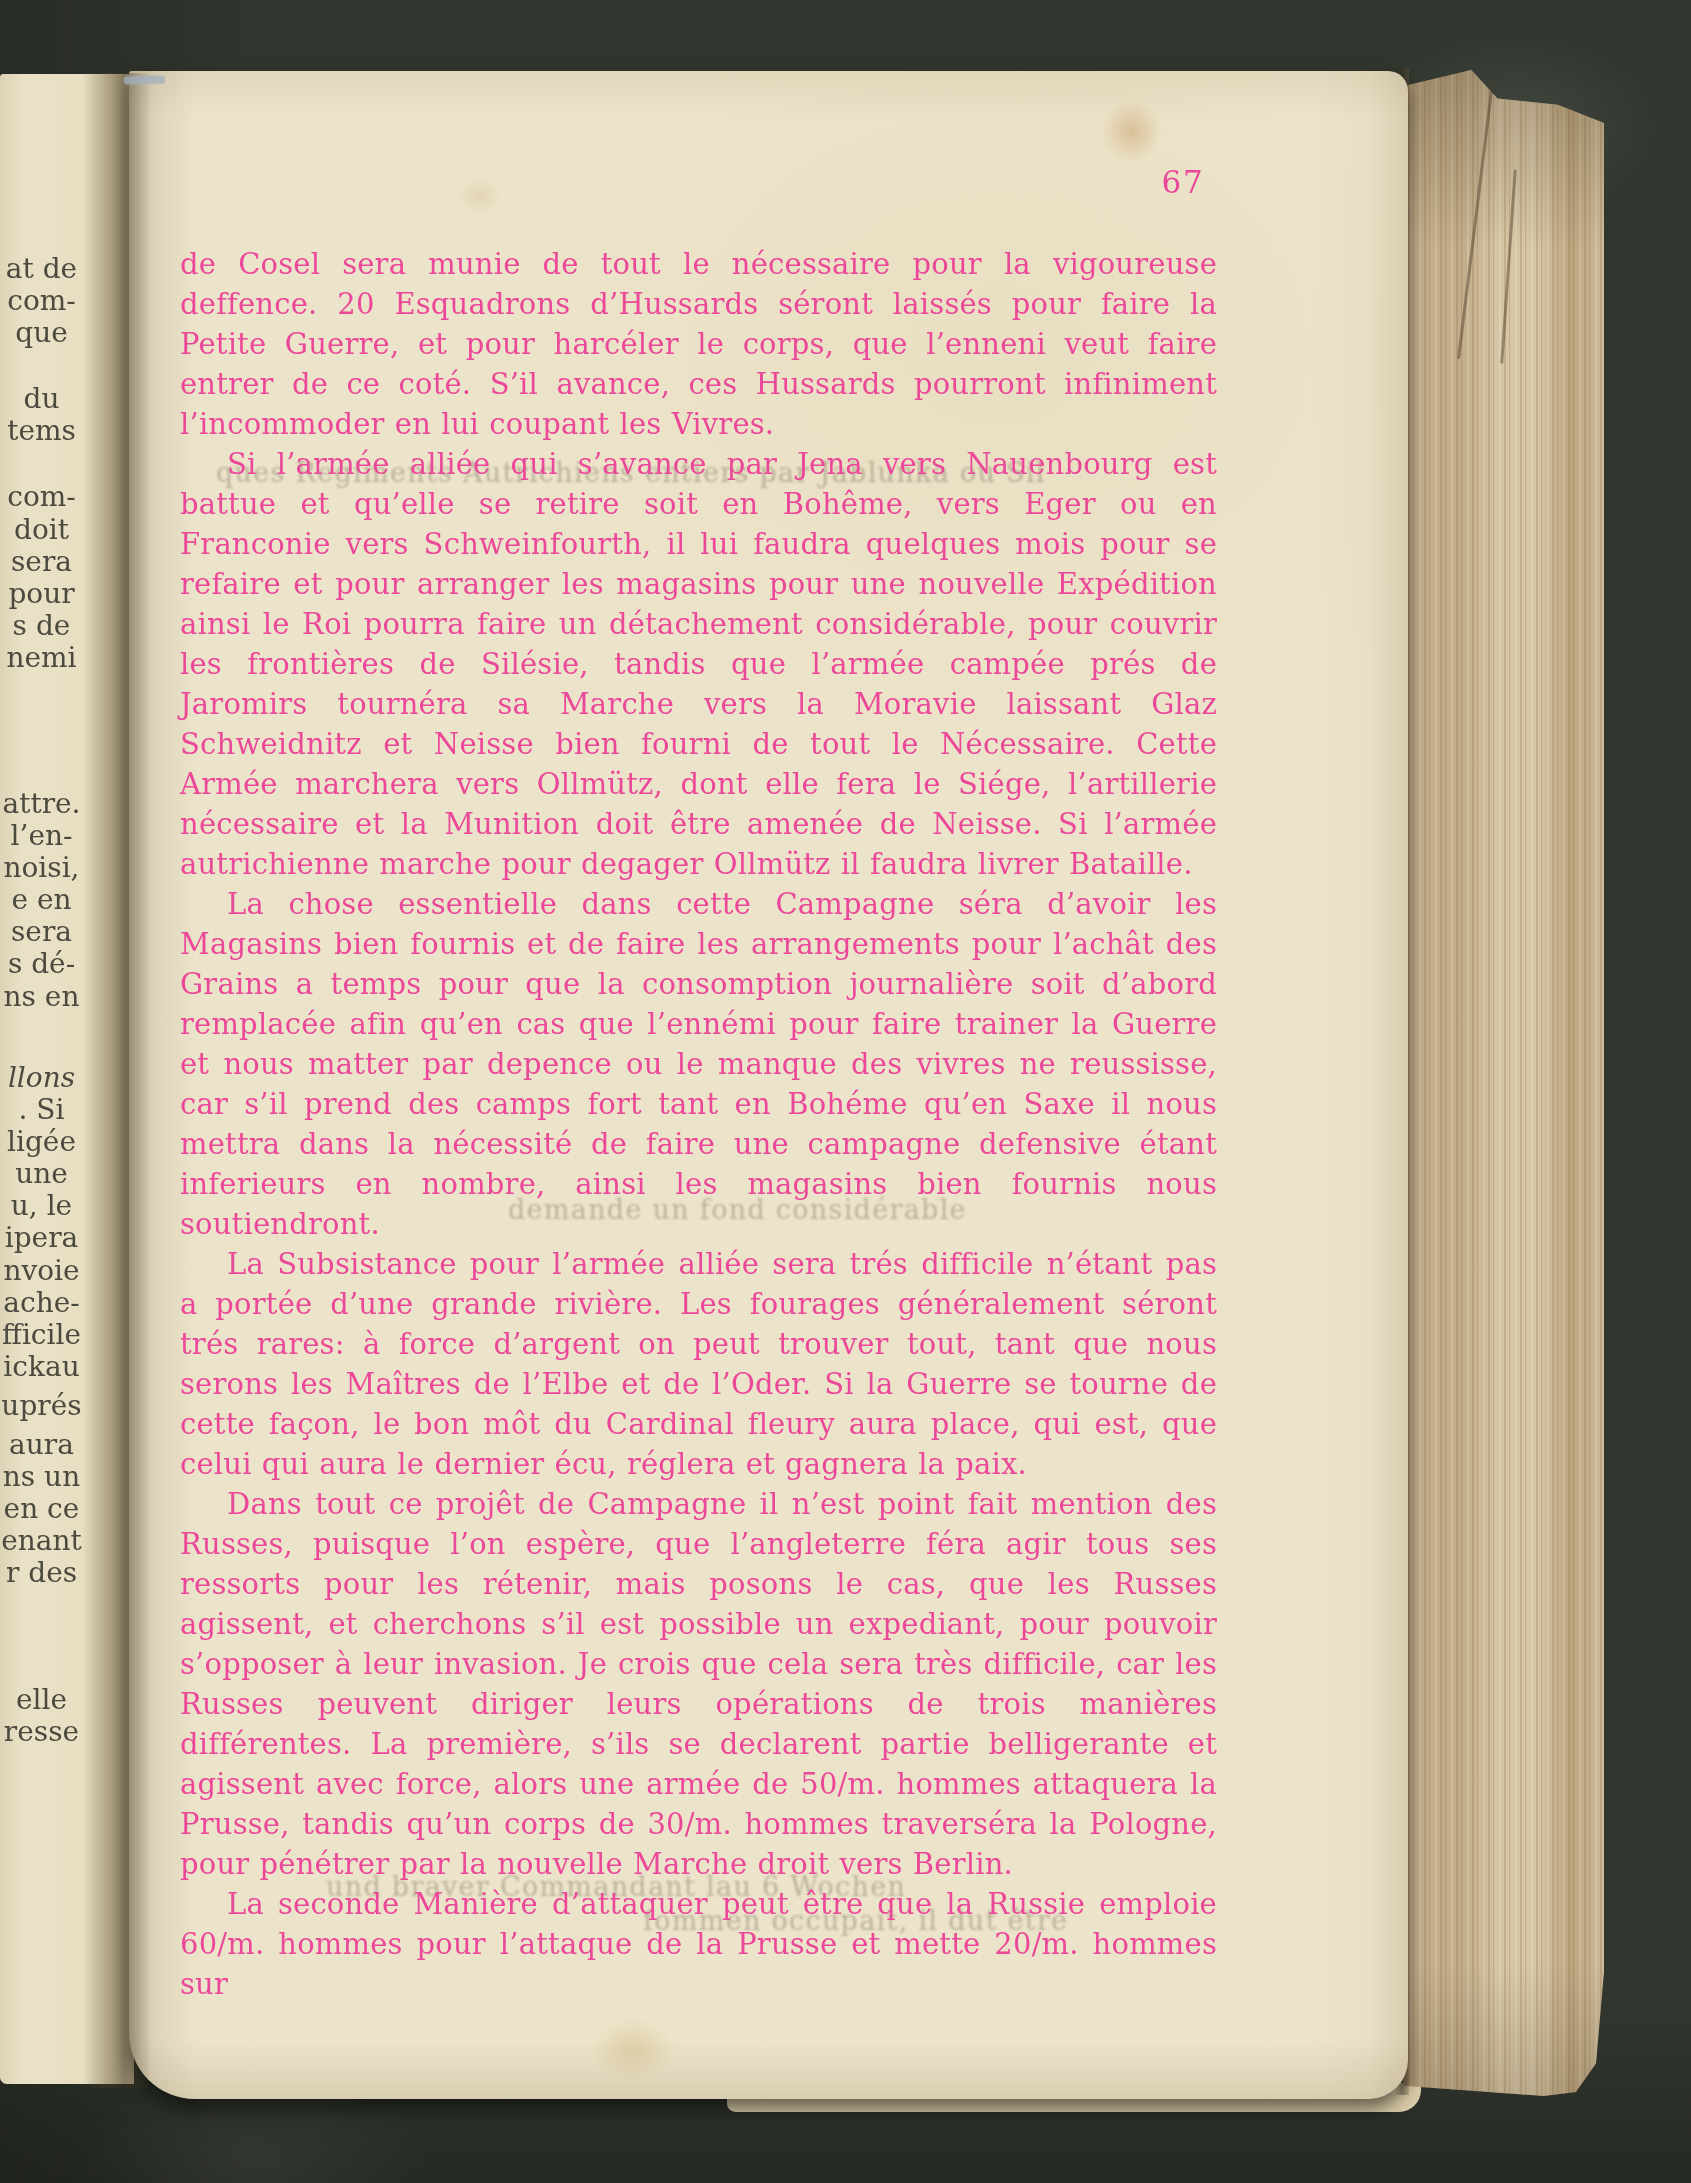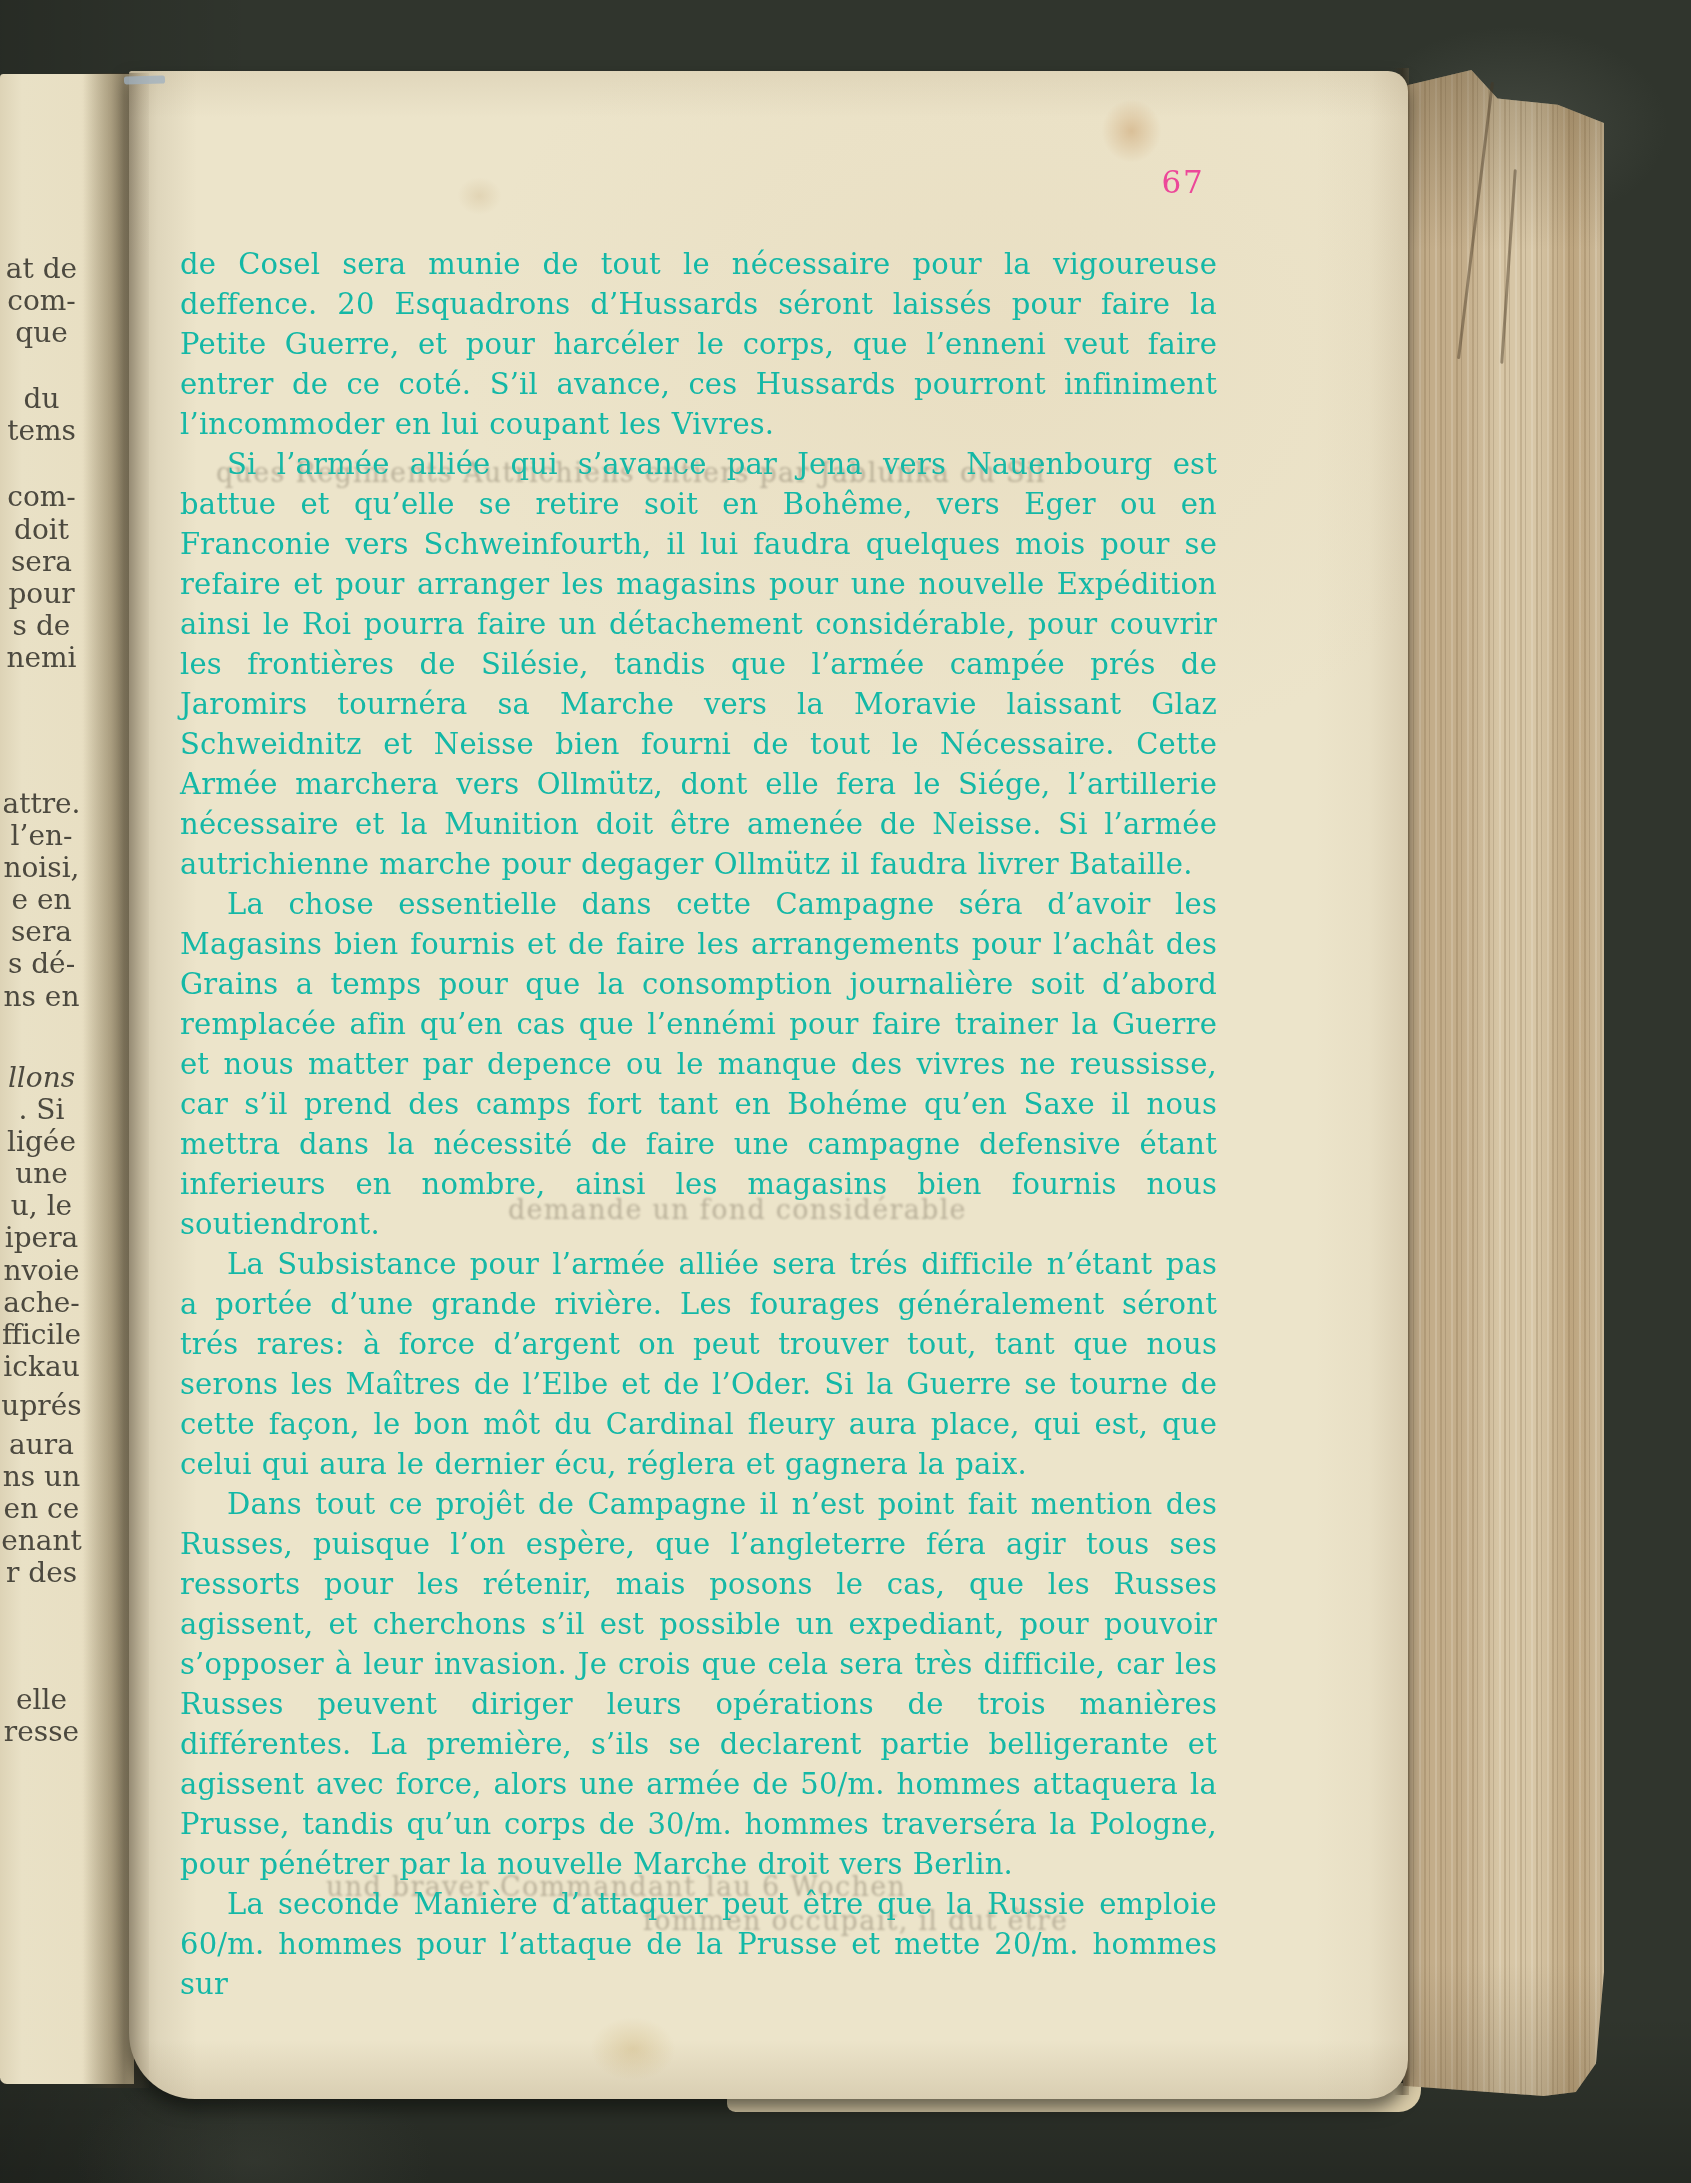--- a/index.html
+++ b/index.html
@@ -76,21 +76,21 @@
     box-shadow:0 10px 17px rgba(8,10,6,0.55);
     z-index:3;
   }
   
   .page-number{
     position:absolute;left:1149px;top:164px;width:68px;z-index:6;
     font-size:31px;color:#ec4899;text-align:center;letter-spacing:1.7px;
   }
   .body-text{
     position:absolute;left:180px;top:244px;width:1037px;z-index:6;
-    font-size:29px;line-height:40px;color:#14b8a6;text-align:justify;
+    font-size:29px;line-height:40px;color:#ec4899;text-align:justify;
     letter-spacing:0.2px;word-spacing:0.8px;
   }
   .body-text p{margin:0;text-indent:47px;}
   .body-text p.no-indent{text-indent:0;}
   .fragments{
     position:absolute;left:0;top:0;width:83px;height:2183px;z-index:6;
     font-size:28px;color:#4c493f;
   }
   .fragment{position:absolute;right:0;width:83px;text-align:center;white-space:nowrap;padding-left:28px;}
   .ghost-layer{position:absolute;inset:0;z-index:5;pointer-events:none;}

